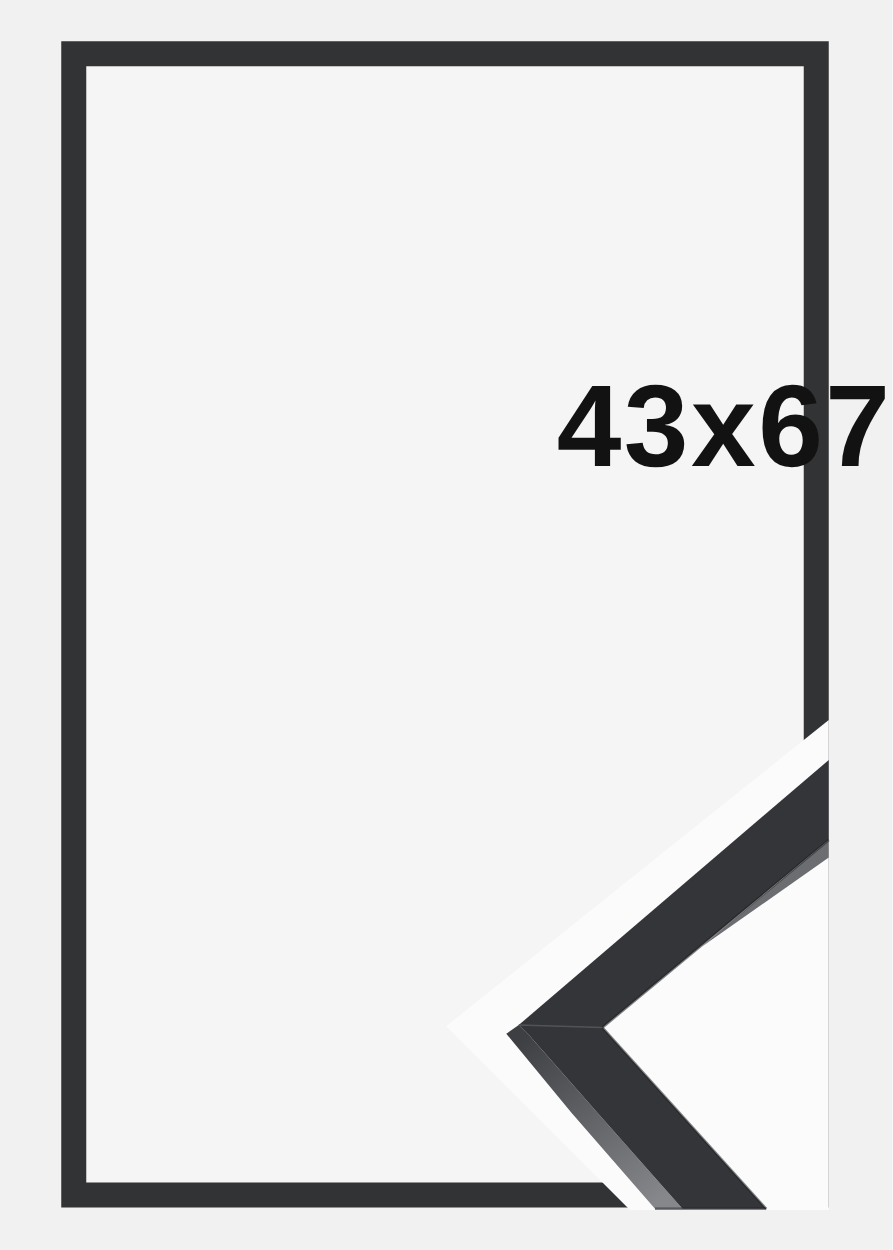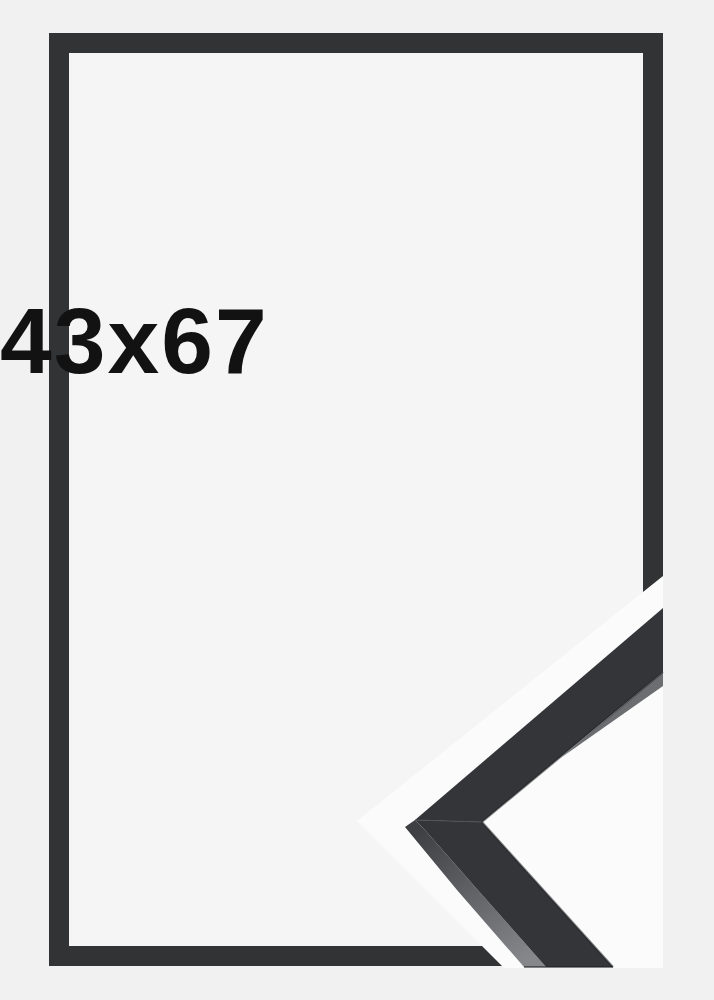--- a/index.html
+++ b/index.html
@@ -29,21 +29,21 @@
   .seam-line      { stroke: var(--detail-seam, #515355); stroke-width: 1.2; fill: none; }
   .edge-line      { stroke: var(--detail-edge-shadow, #1e1f20); stroke-width: 2; fill: none; opacity: 0.55; }
   .shadow-line    { stroke: #000; stroke-width: 7; fill: none; opacity: 0.10; }
   .stop-side-top    { stop-color: var(--detail-side-dark, #3e3f42); }
   .stop-side-bottom { stop-color: var(--detail-side-light, #85878a); }
   #size-label {
     position: absolute;
     top: 295px;
     left: 0;
     width: 714px;
-    text-align: left;
+    text-align: right;
     font-weight: 700;
     font-size: 93px;
     line-height: 1;
     letter-spacing: 2px;
     color: var(--label-text, #121212);
     user-select: none;
   }
 </style>
 </head>
 <body>

